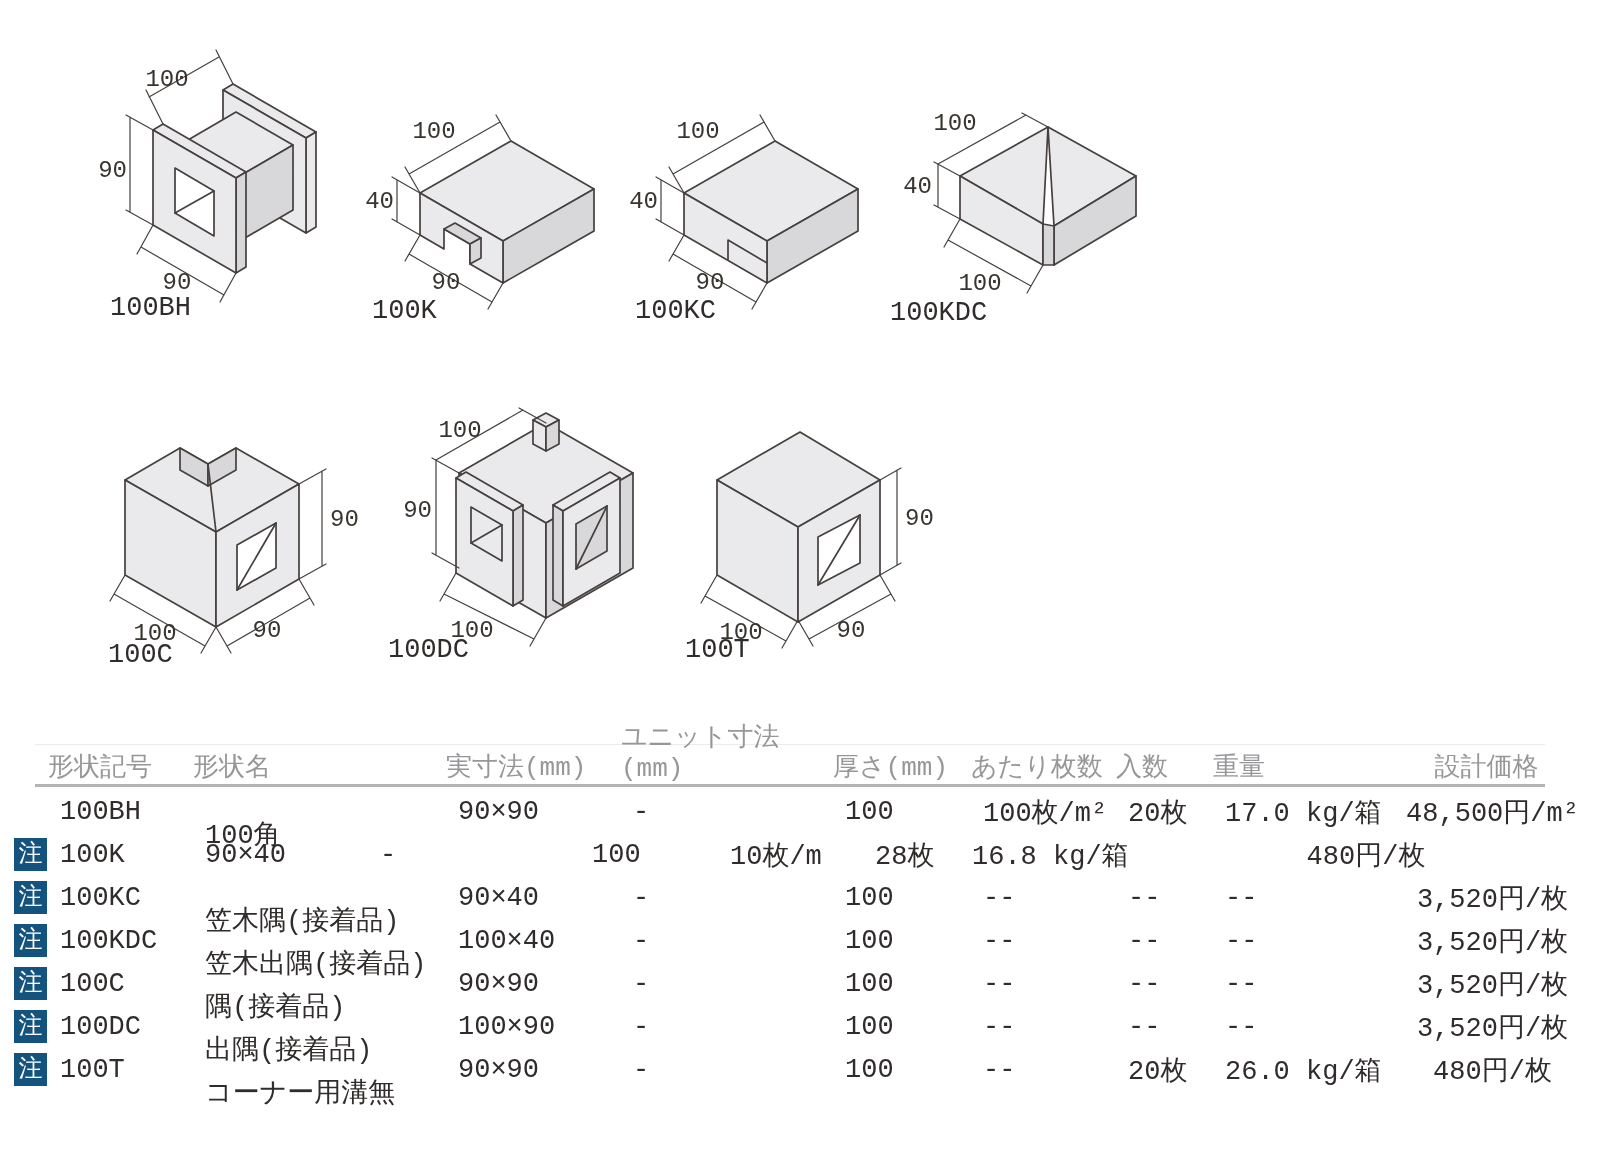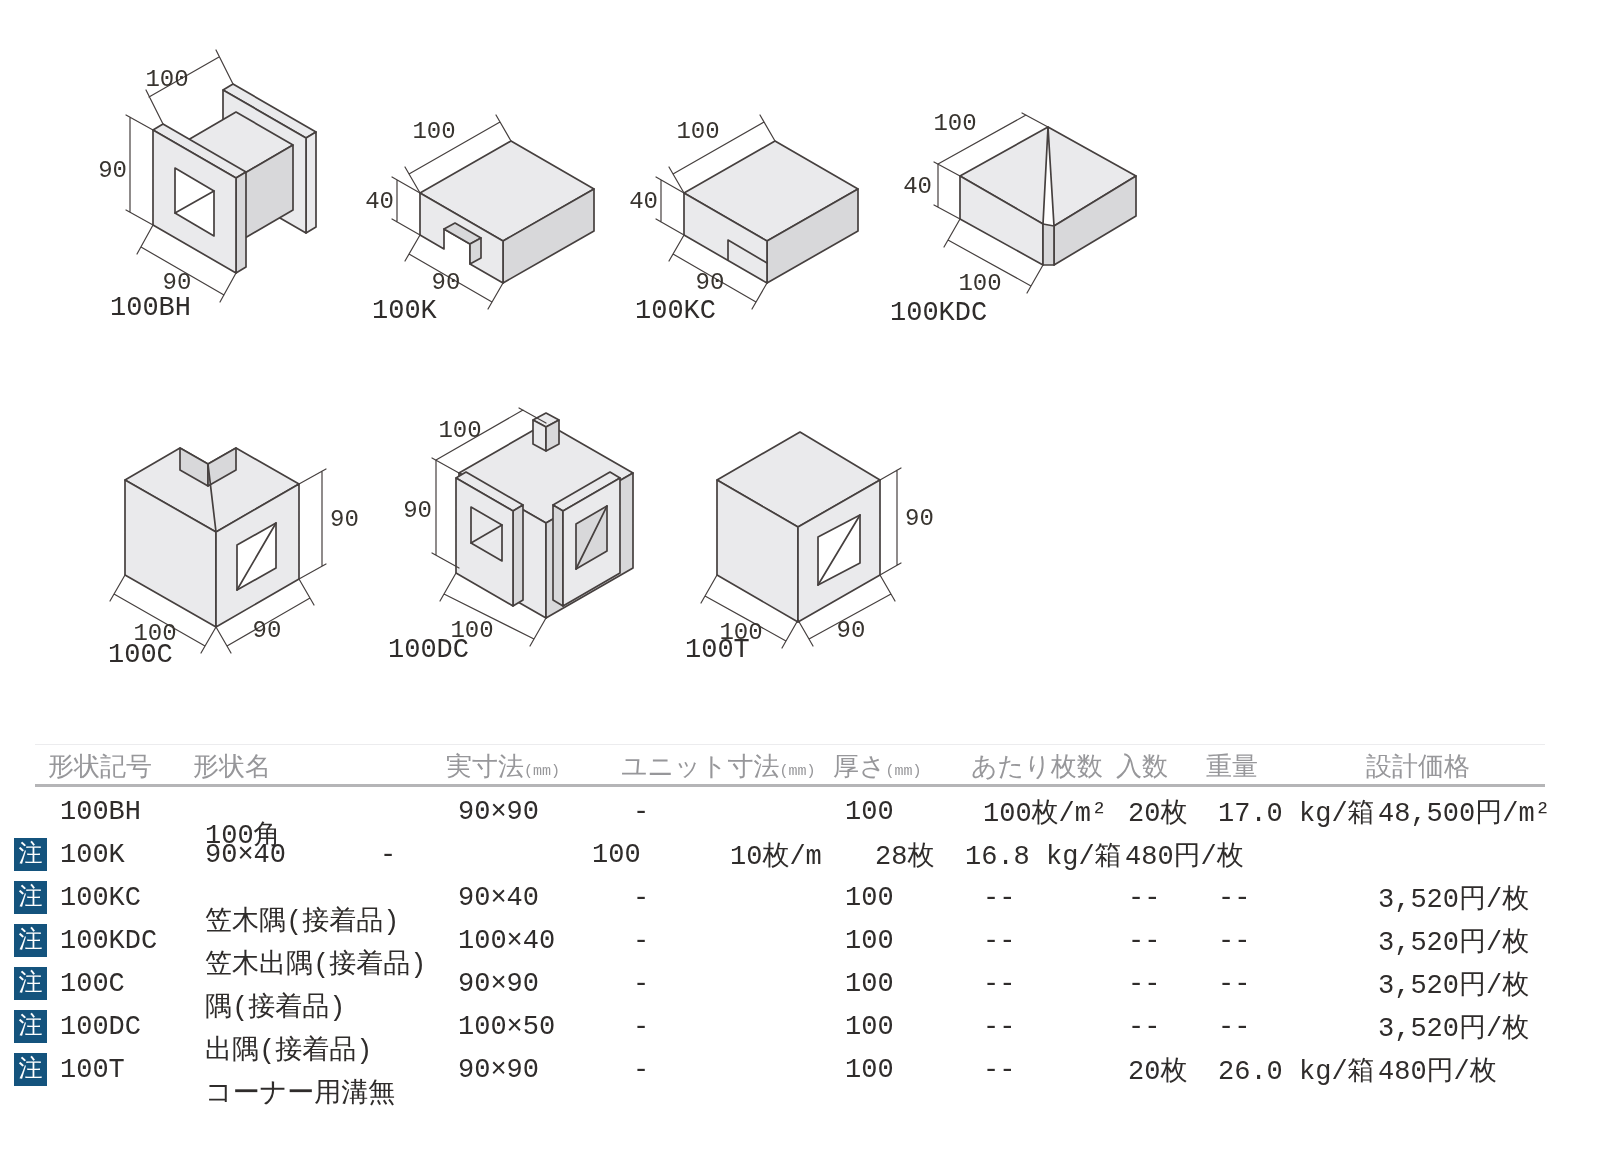--- a/index.html
+++ b/index.html
@@ -14,36 +14,36 @@
   .f{fill:var(--block-fill);stroke:var(--line);stroke-width:1.7;stroke-linejoin:round;}
   .fd{fill:var(--block-fill-dark);stroke:var(--line);stroke-width:1.7;stroke-linejoin:round;}
   .e{fill:none;stroke:var(--line);stroke-width:1.7;stroke-linejoin:round;stroke-linecap:round;}
   .d{fill:none;stroke:var(--line);stroke-width:1.2;stroke-linecap:round;}
   .dt{font-size:24px;fill:#38342f;}
   .lt{font-size:27px;fill:var(--body-fg);}
   
   .topline{position:absolute;left:35px;top:744px;width:1510px;border-top:1px solid var(--rule-light);}
   .thead{position:absolute;left:0;top:748px;width:1600px;height:36px;display:flex;
          padding-left:48px;box-sizing:border-box;color:var(--header-fg);font-size:26px;align-items:flex-end;}
-  .hu{font-size:15px;}
+  .hu{font-size:26px;}
   .hrule{position:absolute;left:35px;top:784px;width:1510px;height:3px;background:var(--rule);}
   .tbody{position:absolute;left:0;top:790px;width:1600px;}
   .row{display:flex;height:43px;align-items:center;font-size:27px;}
   .cb{width:60px;flex:0 0 60px;display:flex;align-items:center;}
   .badge{display:block;width:33px;height:33px;margin-left:14px;background:var(--badge-bg);
          color:var(--badge-fg);font-size:24px;line-height:34px;text-align:center;}
   .w0{width:145px;flex:0 0 145px;}
   .w1{width:253px;flex:0 0 253px;margin-top:44px;}
   .w2{width:175px;flex:0 0 175px;}
   .w3{width:212px;flex:0 0 212px;}
   .w4{width:138px;flex:0 0 138px;}
   .w5{width:145px;flex:0 0 145px;}
   .w6{width:90px;flex:0 0 90px;}
-  .w7{width:160px;flex:0 0 160px;}
-  .w8{flex:1 1 auto;}
+  .w7{width:160px;flex:0 0 160px;margin-left:7px;}
+  .w8{flex:1 1 auto;text-align:center;}
 </style>
 </head>
 <body>
 
 <div class="page">
 
   <svg style="left:95px;top:42px" width="260" height="290" viewBox="0 0 260 290">
     <path class="f" d="M138,42 L221,90 L211,96 L128,48 Z"></path>
     <path class="f" d="M221,90 L221,185 L211,191 L211,96 Z"></path>
     <path class="f" d="M128,48 L211,96 L211,191 L128,143 Z"></path>
@@ -248,21 +248,21 @@
       <div class="w7">--</div>
       <div class="w8">3,520円/枚</div>
     </div>
 
     <div class="row">
       <div class="cb">
           <span class="badge">注</span>
         </div>
       <div class="w0">100DC</div>
       <div class="w1">出隅(接着品)</div>
-      <div class="w2">100×50</div>
+      <div class="w2">100×90</div>
       <div class="w3">-</div>
       <div class="w4">100</div>
       <div class="w5">--</div>
       <div class="w6">--</div>
       <div class="w7">--</div>
       <div class="w8">3,520円/枚</div>
     </div>
 
     <div class="row">
       <div class="cb">

